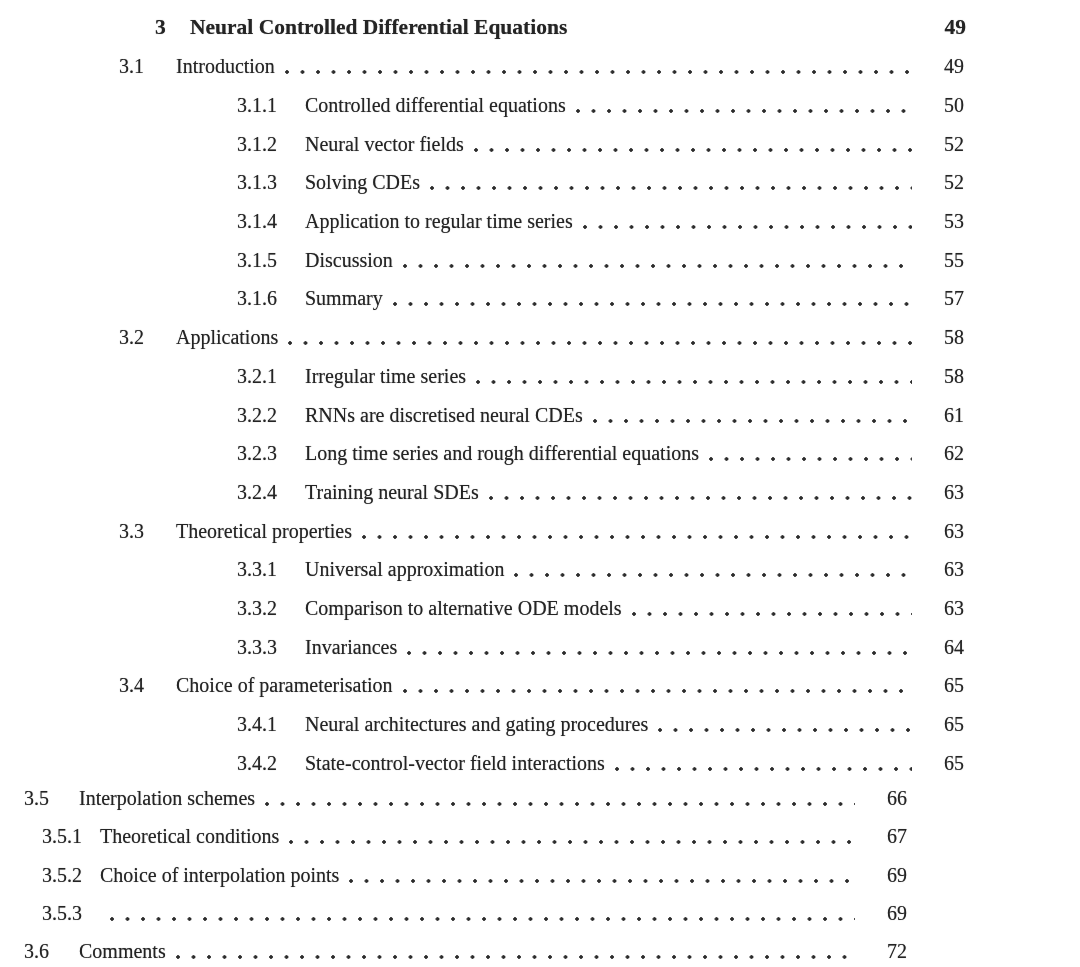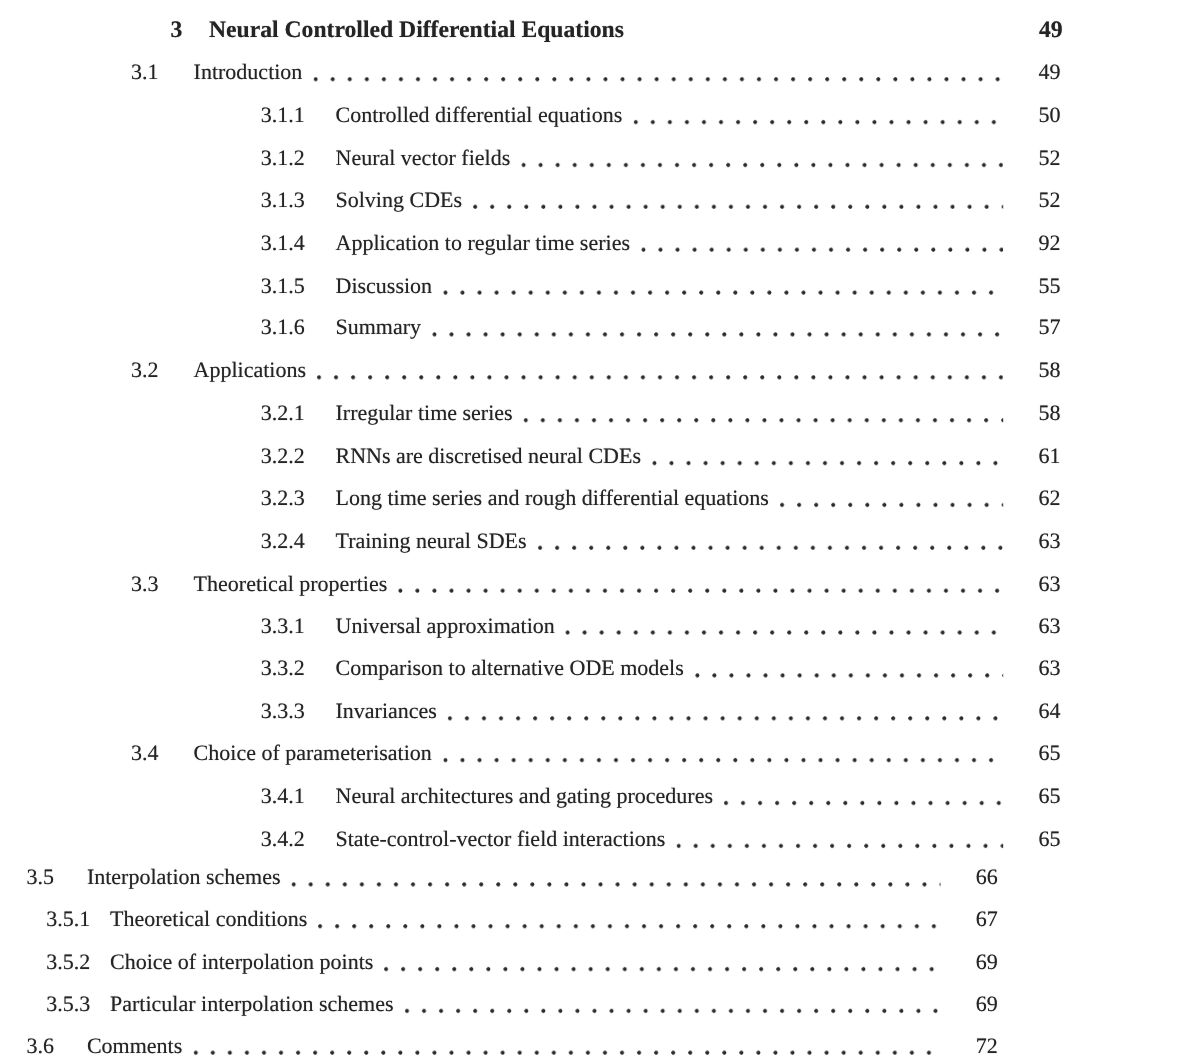--- a/index.html
+++ b/index.html
@@ -86,21 +86,21 @@
     <div class="row t-sub">
       <span class="num">3.1.3</span>
       <span class="title">Solving CDEs</span>
       <span class="leader"></span>
       <span class="pagenum">52</span>
     </div>
     <div class="row t-sub">
       <span class="num">3.1.4</span>
       <span class="title">Application to regular time series</span>
       <span class="leader"></span>
-      <span class="pagenum">92</span>
+      <span class="pagenum">53</span>
     </div>
     <div class="row t-sub">
       <span class="num">3.1.5</span>
       <span class="title">Discussion</span>
       <span class="leader"></span>
       <span class="pagenum">55</span>
     </div>
     <div class="row t-sub">
       <span class="num">3.1.6</span>
       <span class="title">Summary</span>
@@ -195,21 +195,20 @@
       <span class="pagenum">67</span>
     </div>
     <div class="row b-sub">
       <span class="num">3.5.2</span>
       <span class="title">Choice of interpolation points</span>
       <span class="leader"></span>
       <span class="pagenum">69</span>
     </div>
     <div class="row b-sub">
       <span class="num">3.5.3</span>
-      <span class="title">Particular interpolation schemes</span>
       <span class="leader"></span>
       <span class="pagenum">69</span>
     </div>
     <div class="row b-sec">
       <span class="num">3.6</span>
       <span class="title">Comments</span>
       <span class="leader"></span>
       <span class="pagenum">72</span>
     </div>
   </div>

